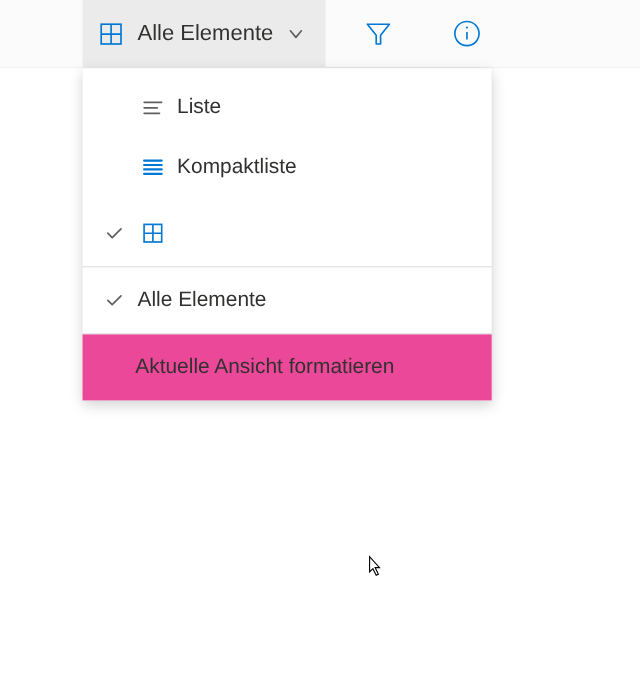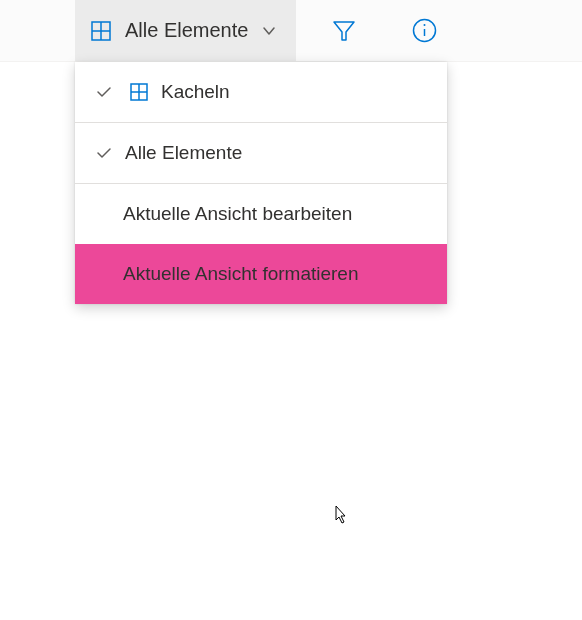--- a/index.html
+++ b/index.html
@@ -138,57 +138,75 @@
           <line x1="13.5" y1="12" x2="13.5" y2="19"></line>
           <circle cx="13.5" cy="8" r="1" fill="#0078d4" stroke="none"></circle>
         </svg>
       </span>
     </div>
   </div>
 </div>
 
 <div class="dropdown">
 
-
+  <div class="menu-item menu-section-top">
+    <span class="check-slot"></span>
+    <span class="icon-slot">
+      <svg width="22" height="22" viewBox="0 0 22 22" fill="none" stroke="#605e5c" stroke-width="1.5" stroke-linecap="round">
+        <line x1="3" y1="6" x2="19" y2="6"></line>
+        <line x1="3" y1="11" x2="15" y2="11"></line>
+        <line x1="3" y1="16" x2="17" y2="16"></line>
+      </svg>
+    </span>
+    <span class="text-slot">Liste</span>
+  </div>
+
+  <div class="menu-item">
+    <span class="check-slot"></span>
+    <span class="icon-slot">
+      <svg width="22" height="22" viewBox="0 0 22 22" fill="none" stroke="#0078d4" stroke-width="2" stroke-linecap="round">
+        <line x1="3" y1="5" x2="19" y2="5"></line>
+        <line x1="3" y1="9" x2="19" y2="9"></line>
+        <line x1="3" y1="13" x2="19" y2="13"></line>
+        <line x1="3" y1="17" x2="19" y2="17"></line>
+      </svg>
+    </span>
+    <span class="text-slot">Kompaktliste</span>
+  </div>
 
   <div class="menu-item">
     <span class="check-slot">
       <svg width="18" height="18" viewBox="0 0 18 18" fill="none" stroke="#605e5c" stroke-width="1.5" stroke-linecap="round" stroke-linejoin="round">
         <polyline points="3,9 7,13 15,5"></polyline>
       </svg>
     </span>
     <span class="icon-slot">
       <svg width="22" height="22" viewBox="0 0 22 22" fill="none" stroke="#0078d4" stroke-width="1.5">
         <rect x="3" y="3" width="16" height="16"></rect>
         <line x1="11" y1="3" x2="11" y2="19"></line>
         <line x1="3" y1="11" x2="19" y2="11"></line>
       </svg>
     </span>
-    <span class="text-slot">Kacheln</span>
   </div>
 
   <div class="menu-separator"></div>
 
   <div class="menu-item">
     <span class="check-slot">
       <svg width="18" height="18" viewBox="0 0 18 18" fill="none" stroke="#605e5c" stroke-width="1.5" stroke-linecap="round" stroke-linejoin="round">
         <polyline points="3,9 7,13 15,5"></polyline>
       </svg>
     </span>
     <span class="icon-slot"></span>
     <span class="text-slot" style="margin-left:-36px;">Alle Elemente</span>
   </div>
 
   <div class="menu-separator"></div>
 
 
-  <div class="menu-item">
-    <span class="check-slot"></span>
-    <span class="text-slot" style="margin-left:-2px;">Aktuelle Ansicht bearbeiten</span>
-  </div>
 
   <div class="menu-item hovered">
     <span class="check-slot"></span>
     <span class="text-slot" style="margin-left:-2px;">Aktuelle Ansicht formatieren</span>
   </div>
 
 </div>
 
 <div class="cursor">
   <svg width="22" height="26" viewBox="0 0 22 26">

